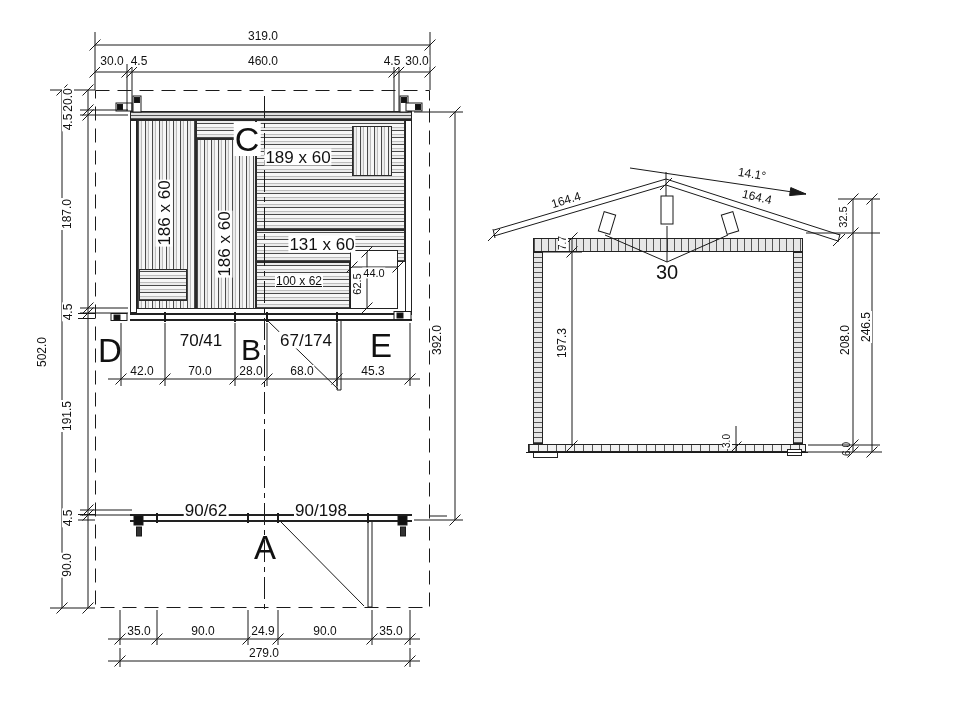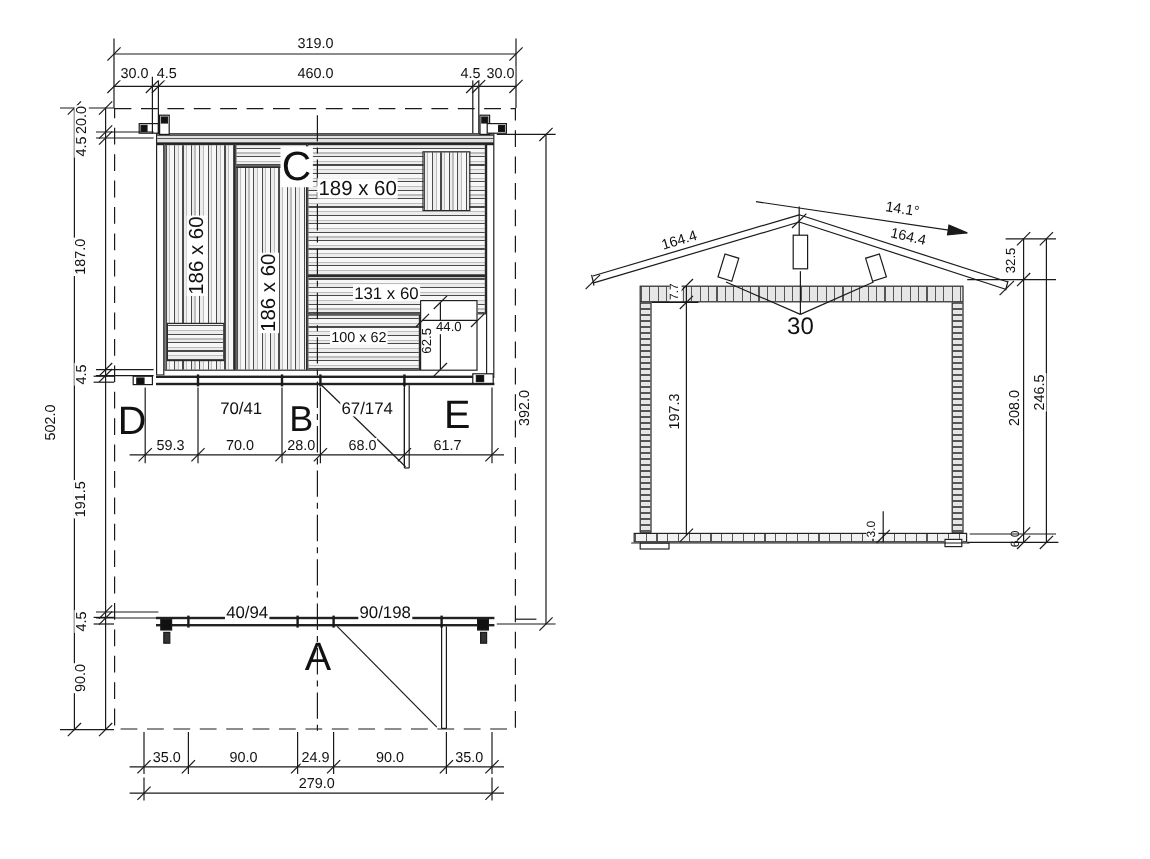--- a/index.html
+++ b/index.html
@@ -18,21 +18,21 @@
   .step{background:#fff;border:1px solid #222;}
   svg.lines{position:absolute;left:0;top:0;z-index:2;}
   .layer-panels{position:absolute;left:0;top:0;width:958px;height:716px;z-index:1;}
   .layer-labels{position:absolute;left:0;top:0;width:958px;height:716px;z-index:3;}
   .lbl{position:absolute;transform:translate(-50%,-50%);font-size:12px;line-height:1;
        background:#fff;padding:0 1px;white-space:nowrap;}
   .r90{transform:translate(-50%,-50%) rotate(-90deg);}
   .rn17{transform:translate(-50%,-50%) rotate(-17deg);}
   .rp13{transform:translate(-50%,-50%) rotate(13deg);}
   .rp9{transform:translate(-50%,-50%) rotate(9deg);background:transparent;}
-  .s10{font-size:10px;} .s11{font-size:11px;} .s17{font-size:17px;} .s19{font-size:14px;}
+  .s10{font-size:10px;} .s11{font-size:11px;} .s17{font-size:17px;} .s19{font-size:17px;}
   .s20{font-size:20px;background:transparent;}
   .room{font-size:33px;background:transparent;}
   .roomC{font-size:34px;}
 </style>
 </head>
 <body>
 
 <div class="canvas">
 
   <div class="layer-panels">
@@ -272,49 +272,49 @@
     <span class="lbl r90" style="left:68px;top:100px;">20.0</span>
     <span class="lbl r90" style="left:68px;top:122px;">4.5</span>
     <span class="lbl r90" style="left:67px;top:214px;">187.0</span>
     <span class="lbl r90" style="left:68px;top:312px;">4.5</span>
     <span class="lbl r90" style="left:67px;top:416px;">191.5</span>
     <span class="lbl r90" style="left:68px;top:518px;">4.5</span>
     <span class="lbl r90" style="left:67px;top:565px;">90.0</span>
 
     <span class="lbl r90" style="left:437px;top:340px;">392.0</span>
 
-    <span class="lbl" style="left:142px;top:371px;">59.3</span>
+    <span class="lbl" style="left:142px;top:371px;">42.0</span>
     <span class="lbl" style="left:200px;top:371px;">70.0</span>
     <span class="lbl" style="left:251px;top:371px;">28.0</span>
     <span class="lbl" style="left:302px;top:371px;">68.0</span>
-    <span class="lbl" style="left:373px;top:371px;">61.7</span>
+    <span class="lbl" style="left:373px;top:371px;">45.3</span>
 
     <span class="lbl" style="left:139px;top:631px;">35.0</span>
     <span class="lbl" style="left:203px;top:631px;">90.0</span>
     <span class="lbl" style="left:263px;top:631px;">24.9</span>
     <span class="lbl" style="left:325px;top:631px;">90.0</span>
     <span class="lbl" style="left:391px;top:631px;">35.0</span>
     <span class="lbl" style="left:264px;top:653px;">279.0</span>
 
     <span class="lbl s11" style="left:374px;top:259px;margin-top:14px;">44.0</span>
     <span class="lbl s11 r90" style="left:357px;top:284px;">62.5</span>
 
     <span class="lbl roomC" style="left:247px;top:139px;">C</span>
     <span class="lbl s17" style="left:298px;top:157px;">189 x 60</span>
     <span class="lbl s17 r90" style="left:164px;top:213px;">186 x 60</span>
     <span class="lbl s17 r90" style="left:224px;top:244px;">186 x 60</span>
     <span class="lbl s19" style="left:322px;top:244px;">131 x 60</span>
-    <span class="lbl" style="left:299px;top:281px;">100 x 62</span>
+    <span class="lbl" style="left:299px;top:281px;text-decoration:underline;">100 x 62</span>
 
     <span class="lbl s19" style="left:201px;top:340px;">70/41</span>
     <span class="lbl room" style="left:251px;top:350px;font-size:30px;">B</span>
     <span class="lbl s19" style="left:306px;top:340px;">67/174</span>
     <span class="lbl room" style="left:110px;top:350px;">D</span>
     <span class="lbl room" style="left:381px;top:345px;">E</span>
-    <span class="lbl s19" style="left:206px;top:510px;">40/94</span>
+    <span class="lbl s19" style="left:206px;top:510px;">90/62</span>
     <span class="lbl s19" style="left:321px;top:510px;">90/198</span>
     <span class="lbl room" style="left:265px;top:547px;">A</span>
 
     <span class="lbl rn17" style="left:566px;top:200px;">164.4</span>
     <span class="lbl rp13" style="left:757px;top:197px;">164.4</span>
     <span class="lbl rp9" style="left:752px;top:174px;">14.1°</span>
     <span class="lbl s11 r90" style="left:843px;top:217px;">32.5</span>
     <span class="lbl r90" style="left:845px;top:340px;">208.0</span>
     <span class="lbl r90" style="left:866px;top:327px;">246.5</span>
     <span class="lbl s10 r90" style="left:847px;top:449px;background:transparent;">6.0</span>

